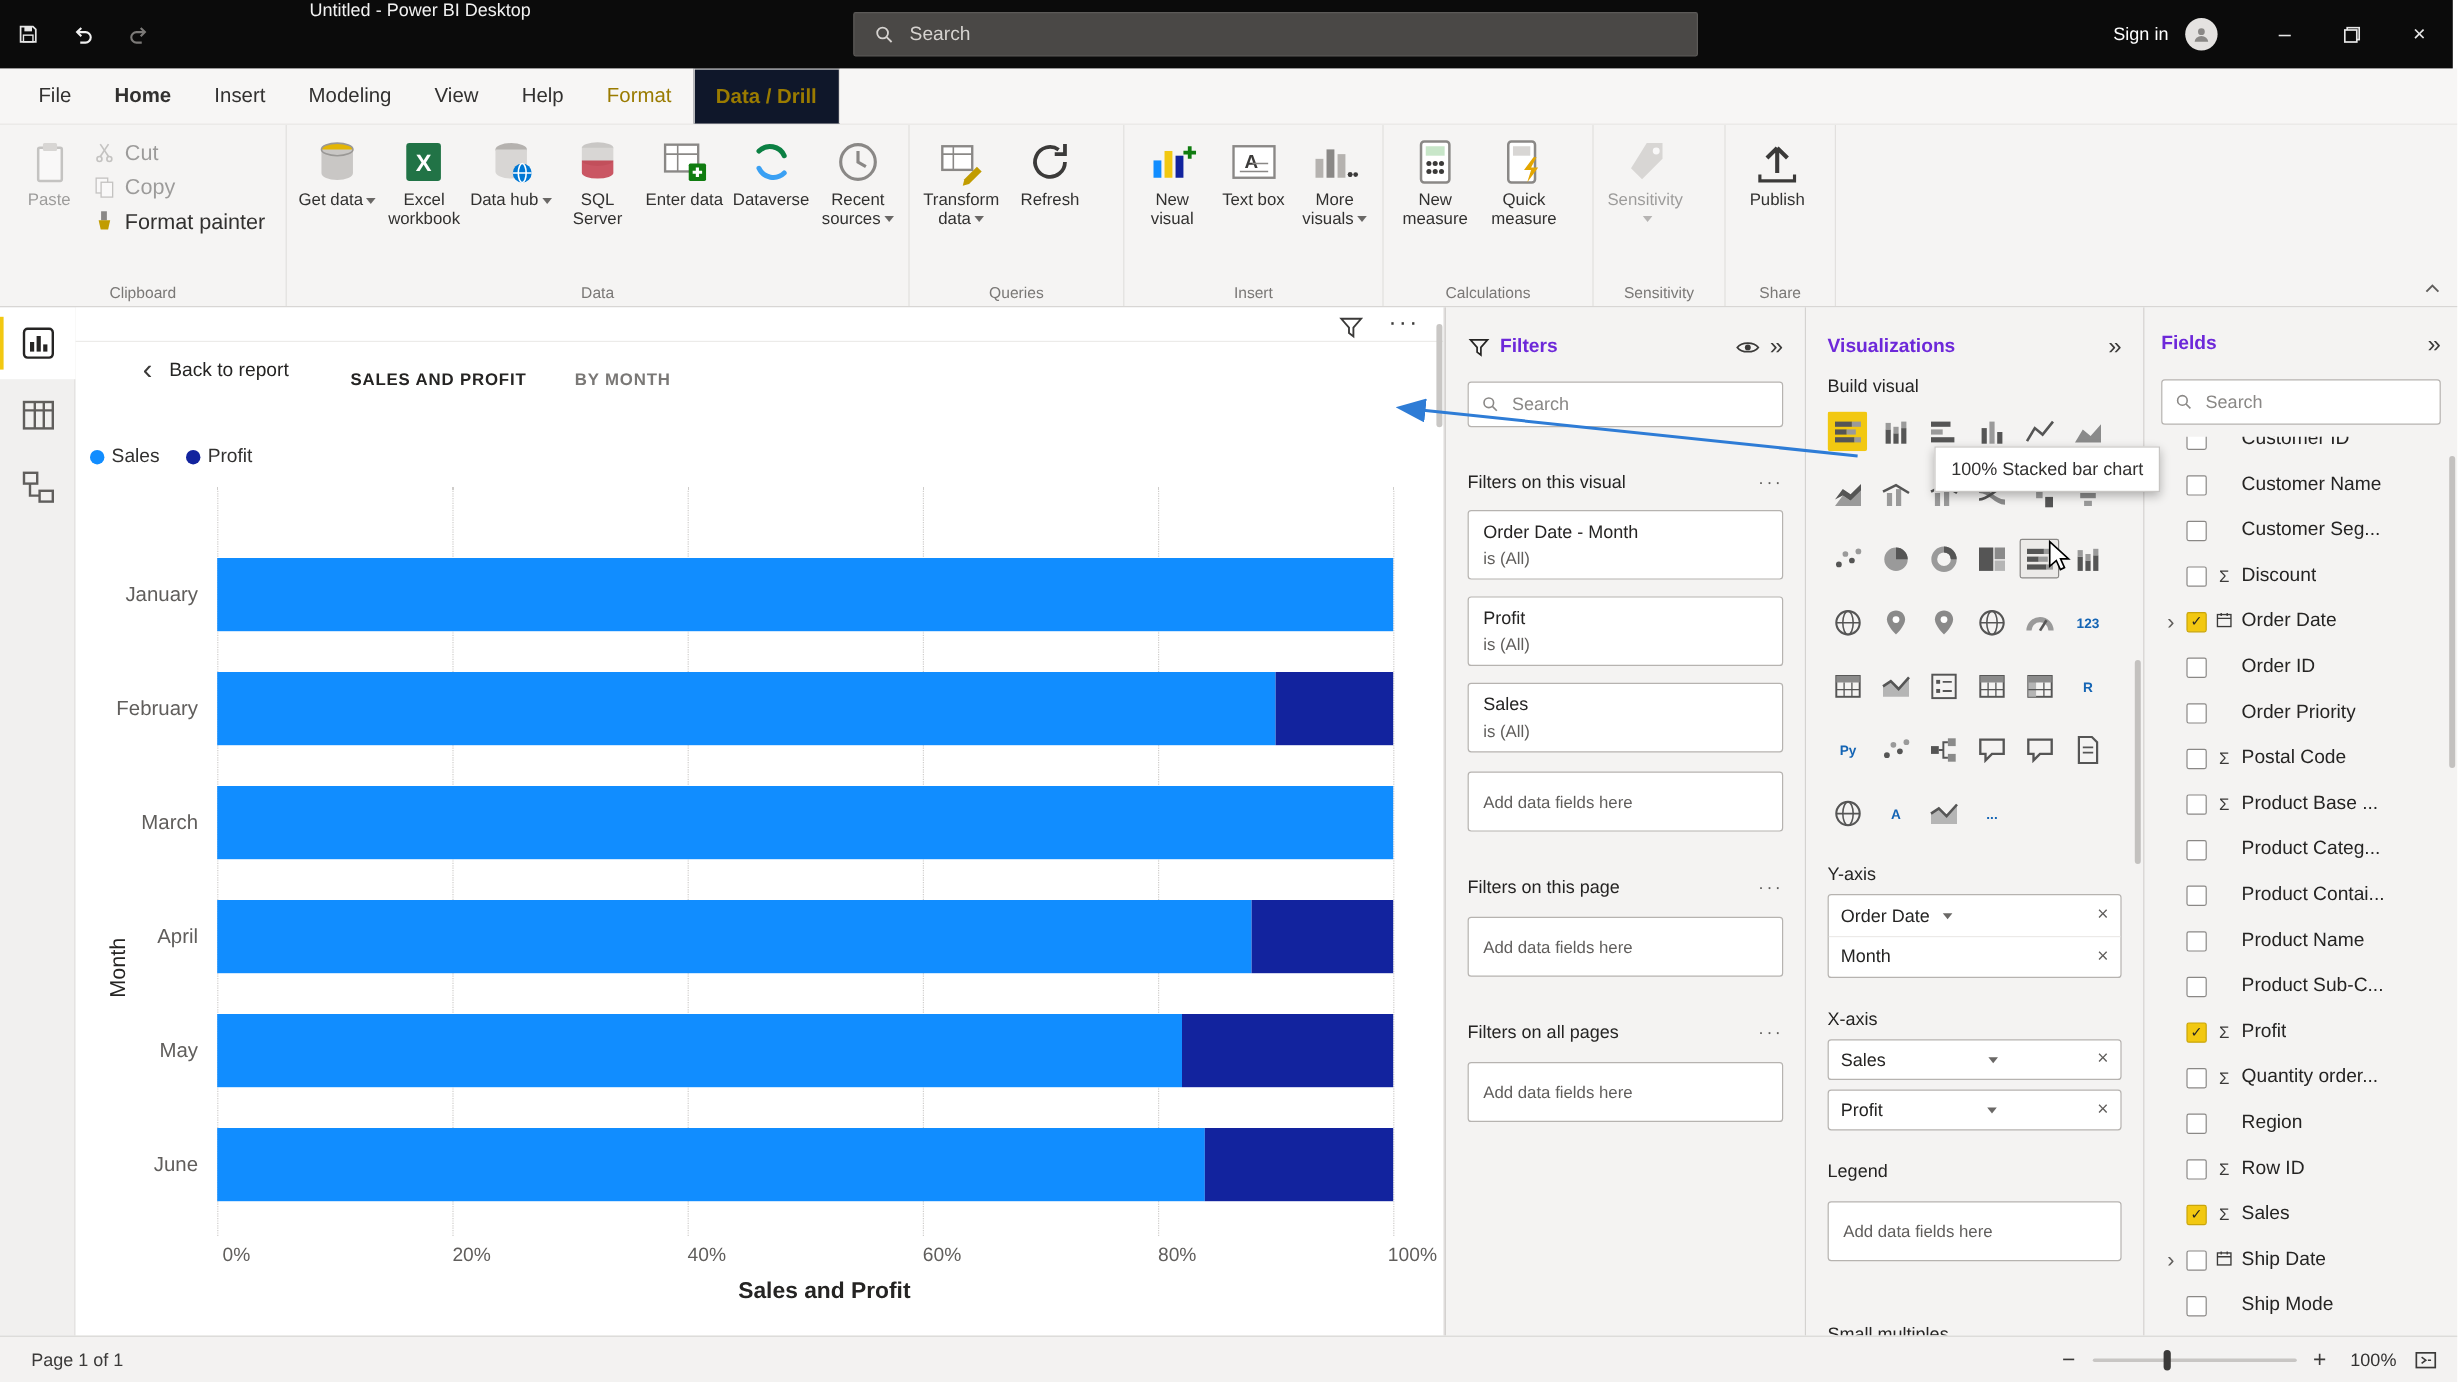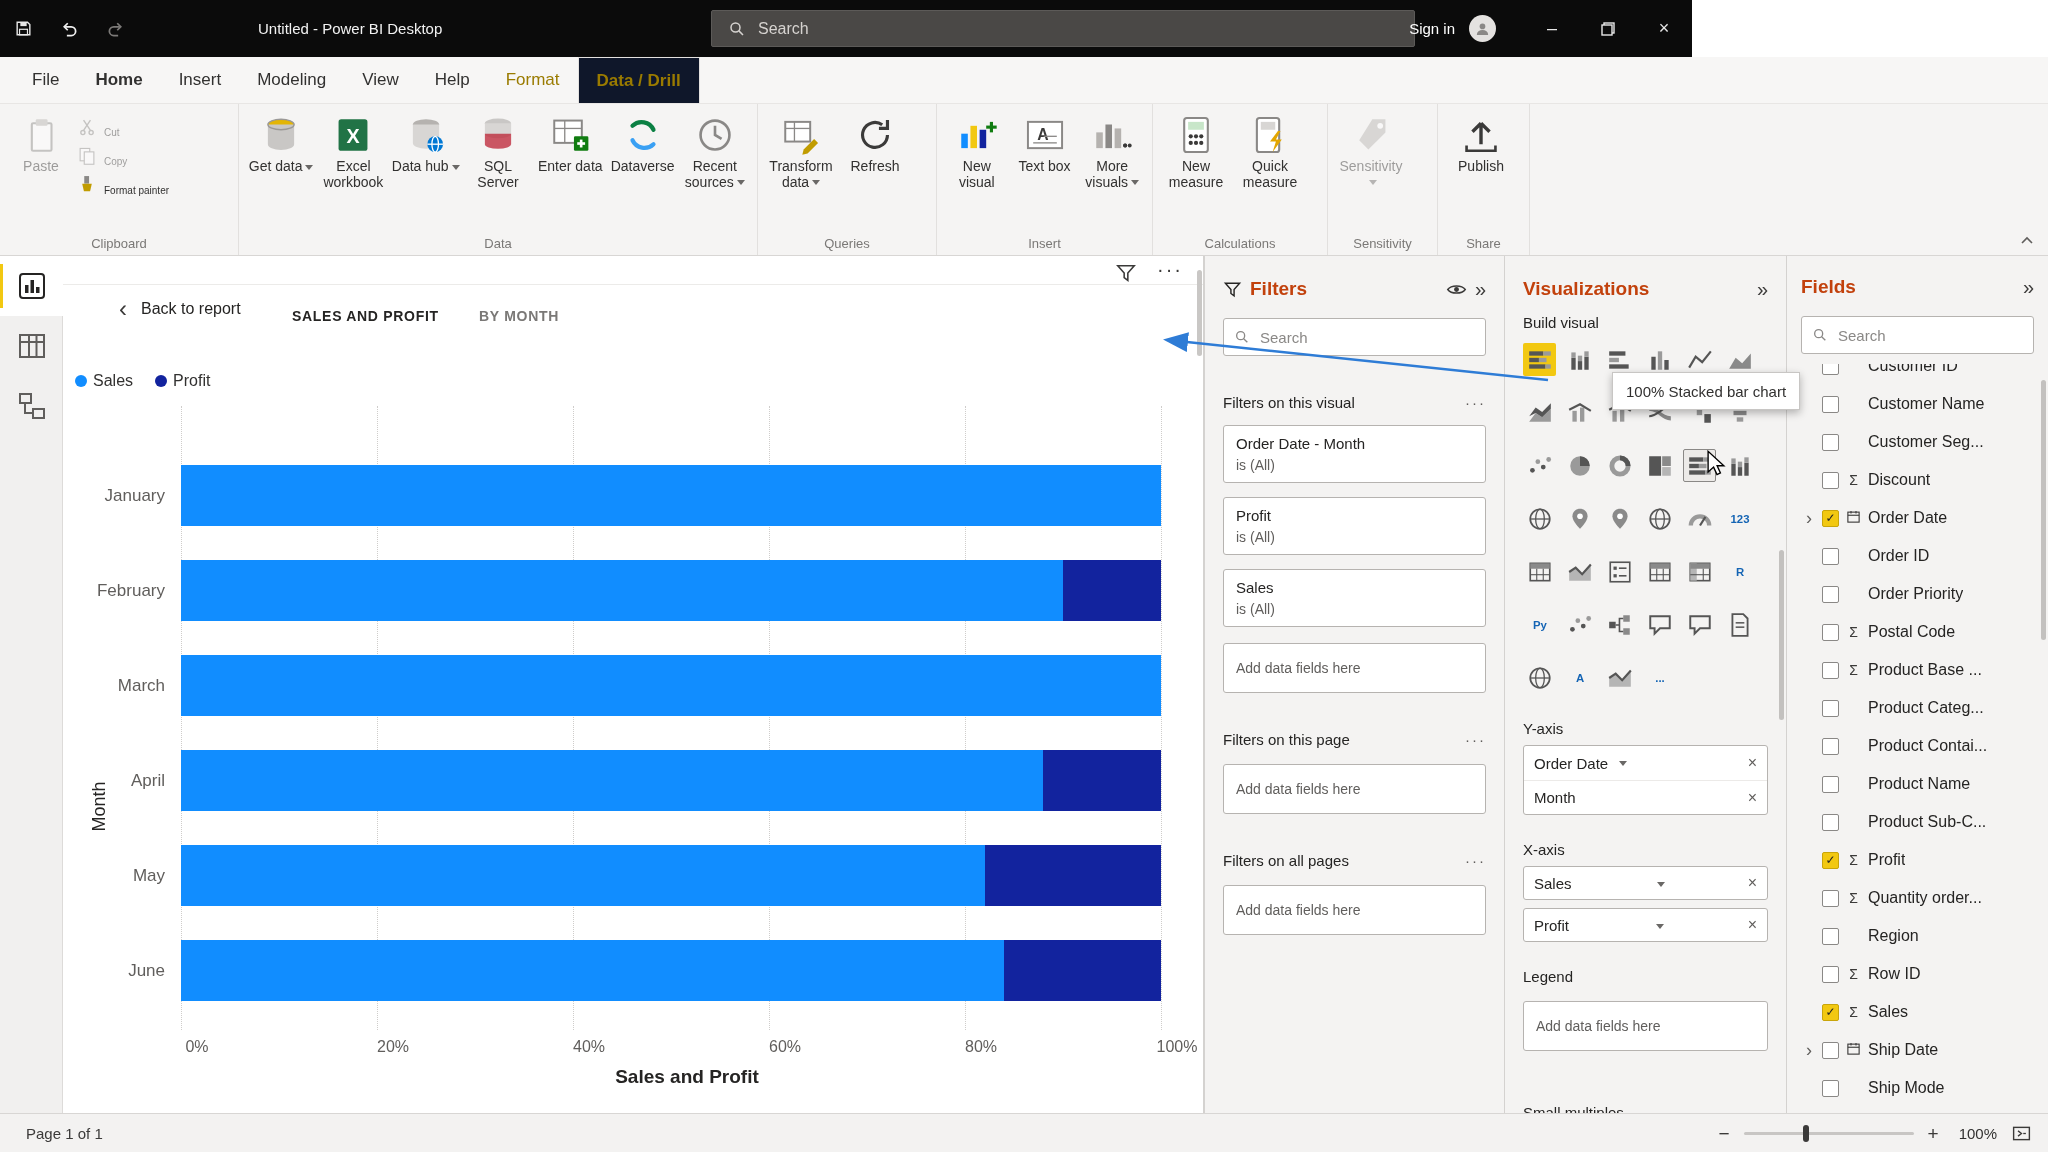--- a/index.html
+++ b/index.html
@@ -1,21 +1,21 @@
 <!DOCTYPE html>
 <html><head>
 <meta charset="utf-8">
 <title>Untitled - Power BI Desktop</title>
 <style>
 *{margin:0;padding:0;box-sizing:border-box;font-family:"Liberation Sans",sans-serif}
 html,body{width:2048px;height:1152px}
 #app{position:relative;width:2048px;height:1152px;background:#fff;overflow:hidden}
 
 
-#titlebar{position:absolute;left:0;top:0;width:1692px;height:57px;background:#0b0b0b;display:flex;align-items:center;color:#fff;z-index:10}
+#titlebar{position:absolute;left:0;top:0;width:2044px;height:57px;background:#0b0b0b;display:flex;color:#fff;z-index:10}
 .tb-btn{width:46px;height:57px;display:flex;align-items:center;justify-content:center}
 #tb-title{margin-left:120px;font-size:15px;color:#f2f2f2;white-space:nowrap}
 #tb-search{position:absolute;left:711px;top:10px;width:704px;height:37px;background:#4a4846;border:1px solid #5c5a58;border-radius:2px;display:flex;align-items:center;gap:12px;padding-left:16px;color:#d6d3d0;font-size:16px}
 #tb-right{position:absolute;right:0;top:0;height:57px;display:flex;align-items:center}
 #tb-signin{font-size:15px;color:#fff;margin-right:14px}
 #tb-avatar{width:27px;height:27px;border-radius:50%;background:#e4e2e0;margin-right:28px;display:flex;align-items:center;justify-content:center}
 .winbtn{width:56px;height:57px;display:flex;align-items:center;justify-content:center;color:#e8e8e8;font-size:18px}
 
 
 #tabs{position:absolute;left:0;top:57px;width:2048px;height:47px;background:#f7f6f5;display:flex;align-items:stretch;padding-left:14px;border-bottom:1px solid #e8e6e4;z-index:9}
@@ -28,21 +28,21 @@
 #ribbon{position:absolute;left:0;top:104px;width:2048px;height:152px;background:#f5f4f3;border-bottom:1px solid #d8d6d4;z-index:8}
 .rgroup{position:absolute;top:0;height:151px;border-right:1px solid #e2e0de}
 .rgname{position:absolute;bottom:4px;left:0;width:100%;text-align:center;font-size:13px;color:#7a7876}
 .ritems{display:flex;align-items:flex-start;padding:8px 6px 0}
 .ritem{width:74px;display:flex;flex-direction:column;align-items:center;text-align:center;gap:3px;padding-top:2px}
 .ritem .ricon{width:42px;height:42px}
 .rlabel{font-size:14px;color:#323130;line-height:1.12}
 .dis{opacity:.45}
 .caret{display:inline-block;width:0;height:0;border-left:4px solid transparent;border-right:4px solid transparent;border-top:5px solid #6a6866;vertical-align:middle;margin-left:3px}
 .clip-col{display:flex;flex-direction:column;gap:7px;padding-top:4px}
-.clip-row{display:flex;align-items:flex-end;gap:6px;font-size:10px;color:#323130}
+.clip-row{display:flex;align-items:flex-end;gap:6px;font-size:18px;color:#323130}
 .clip-row .ricon{width:22px;height:22px}
 #ribbon-collapse{position:absolute;right:10px;bottom:6px;width:22px;height:18px;display:flex;align-items:center;justify-content:center}
 
 
 #rail{position:absolute;left:0;top:256px;width:63px;height:857px;background:#f1f0ef;border-right:1px solid #ddDBd9}
 .rail-item{width:63px;height:60px;display:flex;align-items:center;justify-content:center;color:#605e5c;position:relative}
 .rail-item.active{color:#252423;background:#fff}
 .rail-item.active::before{content:"";position:absolute;left:0;top:8px;bottom:8px;width:3px;background:#f2c811}
 .rail-item svg{width:30px;height:30px}
 
@@ -72,21 +72,21 @@
 #xlabels{position:relative;margin-left:126px;width:980px;height:34px}
 .xtick{position:absolute;top:8px;transform:translateX(-50%);font-size:16px;color:#605e5c}
 #xtitle{margin-left:126px;width:980px;text-align:center;font-size:19px;font-weight:bold;color:#252423;margin-top:2px}
 
 
 .pane{position:absolute;top:256px;height:857px;background:#f4f3f2;border-left:1px solid #d4d2d0;overflow:hidden}
 #filtersPane{left:1204px;width:300px;padding:18px}
 #vizPane{left:1504px;width:282px;padding:18px 18px 0}
 #fieldsPane{left:1786px;width:262px;padding:16px 14px 0}
 .pane-head{display:flex;align-items:center;gap:8px;height:30px}
-.pane-title{font-size:19px;font-weight:bold;color:#c2410c}
+.pane-title{font-size:16px;font-weight:bold;color:#6d28d9}
 .pane-sp{flex:1}
 .chev2{font-size:20px;color:#3b3a39}
 .searchbox{margin-top:14px;height:38px;background:#fff;border:1px solid #b6b3b0;border-radius:3px;display:flex;align-items:center;gap:10px;padding-left:10px;color:#8a8886;font-size:15px}
 .sect-title{margin-top:38px;display:flex;align-items:center;font-size:15px;color:#252423}
 .sect-more{margin-left:auto;color:#605e5c;letter-spacing:2px;font-size:15px}
 .fcard{margin-top:14px;background:#fff;border:1px solid #b6b3b0;border-radius:3px;padding:9px 12px}
 .fcard .f1{font-size:15px;color:#252423}
 .fcard .f2{font-size:14px;color:#605e5c;margin-top:5px}
 .addwell{margin-top:16px;height:50px;background:#fff;border:1px solid #b6b3b0;border-radius:3px;display:flex;align-items:center;padding-left:12px;color:#605e5c;font-size:14px}
 

